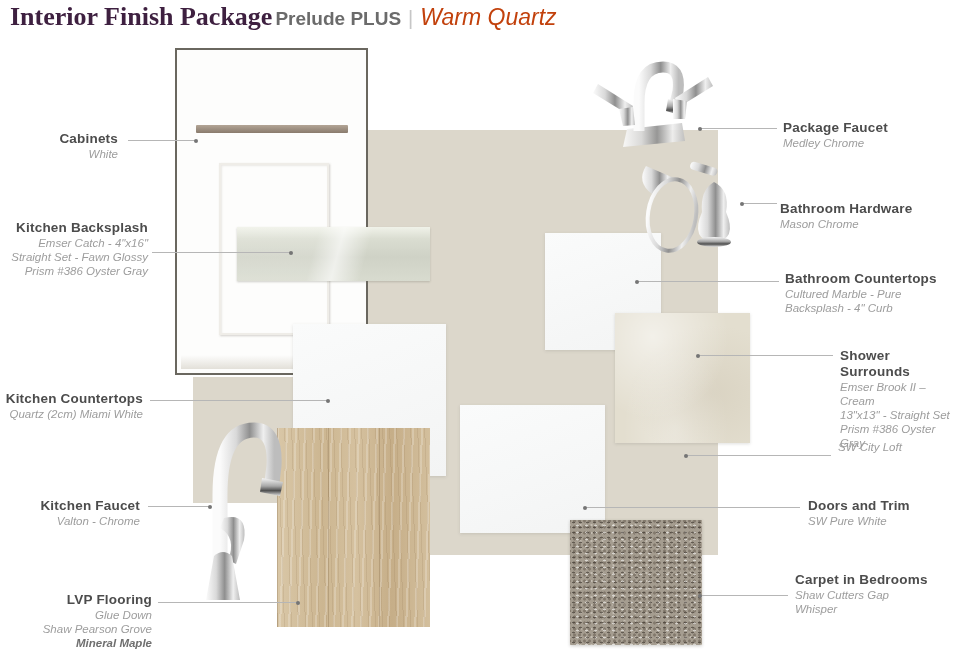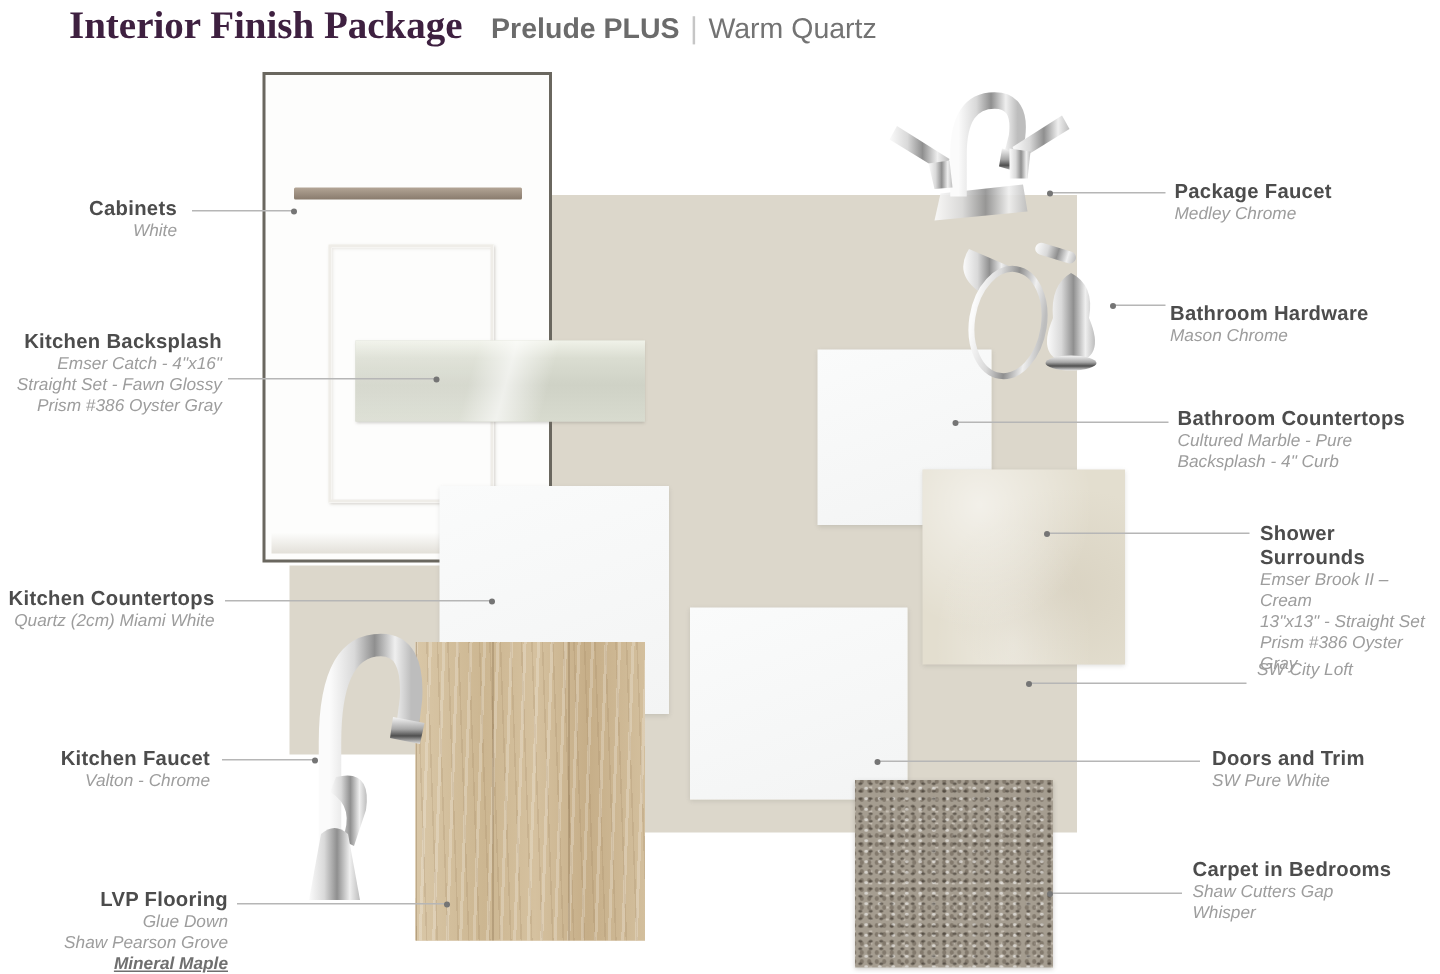--- a/index.html
+++ b/index.html
@@ -1,24 +1,24 @@
 <!DOCTYPE html>
 <html><head>
 <meta charset="utf-8">
 <style>
   html,body{margin:0;padding:0;background:#ffffff;}
   #board{position:relative;width:960px;height:649px;background:#ffffff;overflow:hidden;
          font-family:"Liberation Sans",sans-serif;}
 
   
   #title{position:absolute;left:10px;top:2px;white-space:nowrap;}
-  #title .main{font-family:"Liberation Serif",serif;font-weight:bold;font-size:26px;color:#3e2040;margin-left:36px;}
-  #title .pkg{font-size:19px;font-weight:bold;color:#6b6b6b;margin-left:19px;}
+  #title .main{font-family:"Liberation Serif",serif;font-weight:bold;font-size:26px;color:#3e2040;}
+  #title .pkg{font-size:19px;font-weight:bold;color:#6b6b6b;margin-left:3px;}
   #title .sep{font-size:20px;color:#c6c6c6;margin:0 7px;font-weight:normal;}
-  #title .variant{font-size:19px;color:#737373;}
+  #title .variant{font-size:23px;color:#c2410c;font-style:italic;}
 
   
   .sw{position:absolute;}
   #wall-paint{left:360px;top:130px;width:358px;height:425px;background:#dcd7cb;}
   #wall-paint2{left:193px;top:377px;width:270px;height:126px;background:#dcd7cb;}
 
   #cabinet{left:175px;top:48px;width:193px;height:327px;background:#fdfdfc;
            border:2px solid #6a675f;box-sizing:border-box;}
   #cabinet .handle{position:absolute;left:19px;top:75px;width:152px;height:8px;
            background:linear-gradient(180deg,#b3a596,#897b6d);border-radius:1px;}
@@ -66,21 +66,21 @@
   .leader{position:absolute;height:1px;background:#b6b6b6;}
   .leader .dot{position:absolute;width:4px;height:4px;border-radius:50%;background:#757575;top:-1.5px;}
   .leader .dot.r{left:100%;margin-left:-2px;}
   .leader .dot.l{left:-2px;}
 
   
   .lbl{position:absolute;}
   .lbl.ta-r{text-align:right;}
   .lbl .hd{font-size:13.5px;font-weight:bold;color:#4c4c4c;line-height:16px;letter-spacing:.2px;}
   .lbl .sub{font-size:11.5px;font-style:italic;color:#9d9d9d;line-height:14px;}
-  .lbl .sub.strong{color:#6f6f6f;font-weight:bold;text-decoration:underline;}
+  .lbl .sub.strong{color:#6f6f6f;font-weight:bold;}
 
   svg{position:absolute;overflow:visible;}
 </style>
 </head>
 <body>
 
 <div id="board">
 
   <div id="title">
     <span class="main">Interior Finish Package</span><span class="pkg">Prelude PLUS</span><span class="sep">|</span><span class="variant">Warm Quartz</span>

